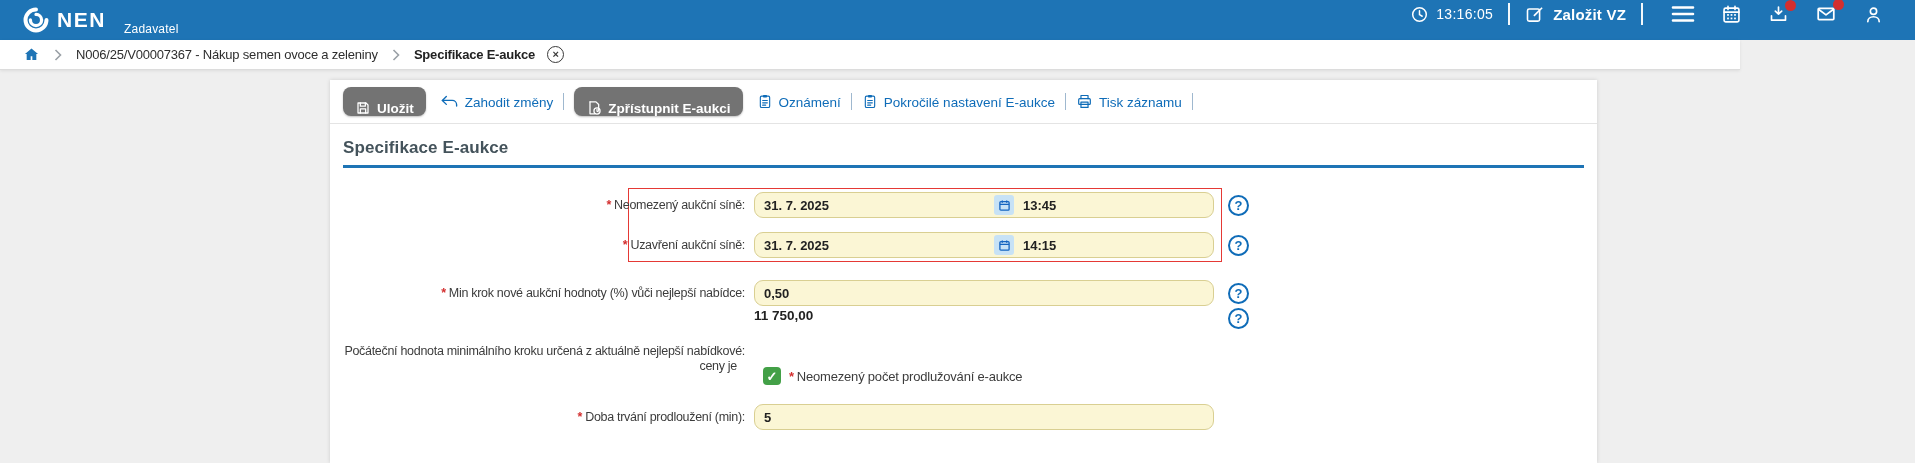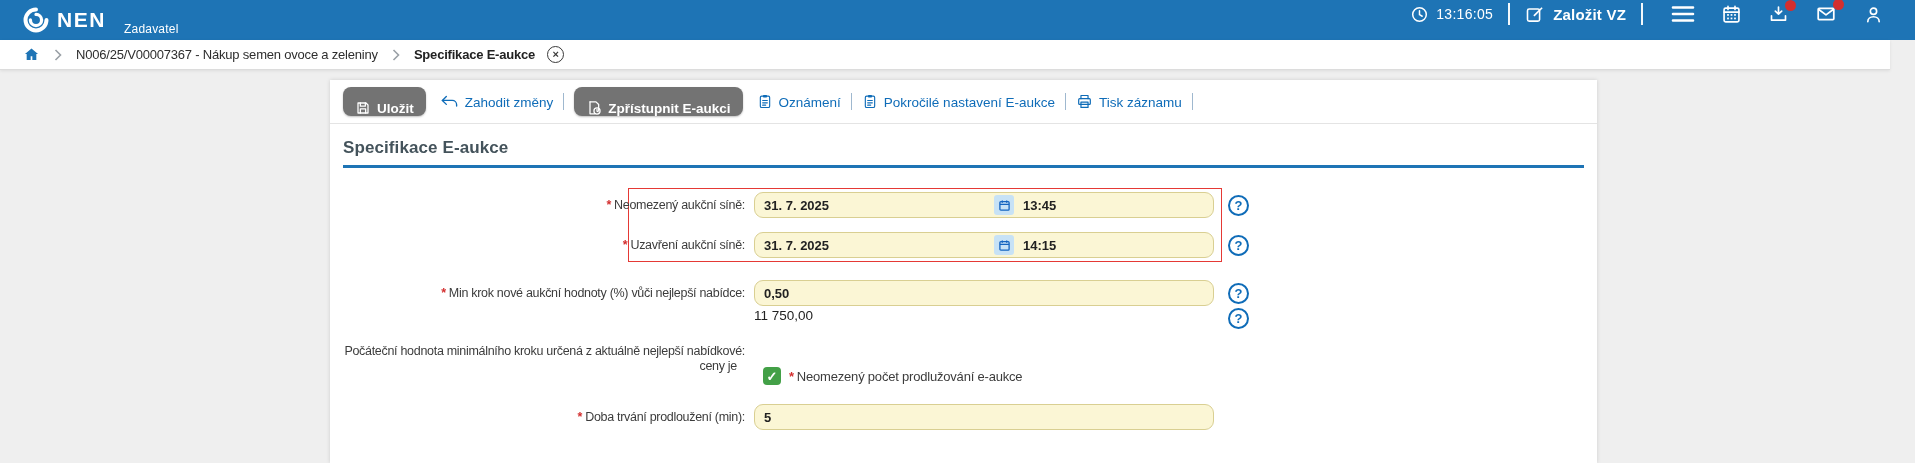--- a/index.html
+++ b/index.html
@@ -35,21 +35,21 @@
   .tb-iconbtn { position:relative; background:none; border:none; padding:0; margin:0 13px; cursor:pointer; display:flex; align-items:center; }
   .tb-iconbtn svg { display:block; }
   .badge {
     position:absolute; top:-4px; right:-7px; width:11px; height:11px;
     background:#D32F2F; border-radius:50%;
   }
   .icon-stroke { fill:none; stroke:#fff; stroke-width:1.9; stroke-linecap:round; stroke-linejoin:round; }
 
   
   .breadcrumb {
-    position:absolute; left:0; top:40px; width:1890px; height:30px;
+    position:absolute; left:0; top:40px; width:1740px; height:30px;
     background:#fff; display:flex; align-items:center; padding-left:23px;
     border-bottom:1px solid #dcdcdc; box-shadow:0 1px 3px rgba(0,0,0,.08);
   }
   .bc-chev { margin:0 14px; display:flex; }
   .bc-link { font-size:13px; color:#2e2e2e; letter-spacing:-.2px; cursor:pointer; white-space:nowrap; }
   .bc-current { font-size:13px; font-weight:bold; color:#222; letter-spacing:-.2px; cursor:pointer; white-space:nowrap; }
   .bc-close {
     width:17px; height:17px; margin-left:12px; border:1.6px solid #3a3a3a; border-radius:50%;
     display:flex; align-items:center; justify-content:center;
     font-size:11px; font-weight:bold; color:#3a3a3a; cursor:pointer; line-height:1;
@@ -113,21 +113,21 @@
     width:460px; height:26px; background:#FBF6D5; border:1px solid #D9CF92; border-radius:9px;
     text-align:left; padding:0 9px; font-size:13px; font-weight:bold; color:#222;
     font-family:inherit; outline:none;
   }
   .help {
     position:absolute; left:885px; width:21px; height:21px;
     border:2px solid #0F6CB8; border-radius:50%; color:#0F6CB8;
     display:flex; align-items:center; justify-content:center;
     font-size:13px; font-weight:bold; cursor:pointer; background:#fff;
   }
-  .static-val { margin-left:9px; font-size:13.5px; font-weight:normal; color:#222; }
+  .static-val { margin-left:9px; font-size:13.5px; font-weight:bold; color:#222; }
   .line2 { margin-right:8px; }
   .checkbox {
     width:18px; height:18px; background:#43A047; border-radius:4px;
     display:flex; align-items:center; justify-content:center; cursor:pointer; flex:none;
   }
   .checkbox .mark { color:#fff; font-size:13px; font-weight:bold; line-height:1; }
   .cb-label { margin-left:8px; font-size:13px; color:#3c3c3c; letter-spacing:-.2px; display:flex; gap:3px; align-items:center; }
 </style>
 </head>
 <body>

